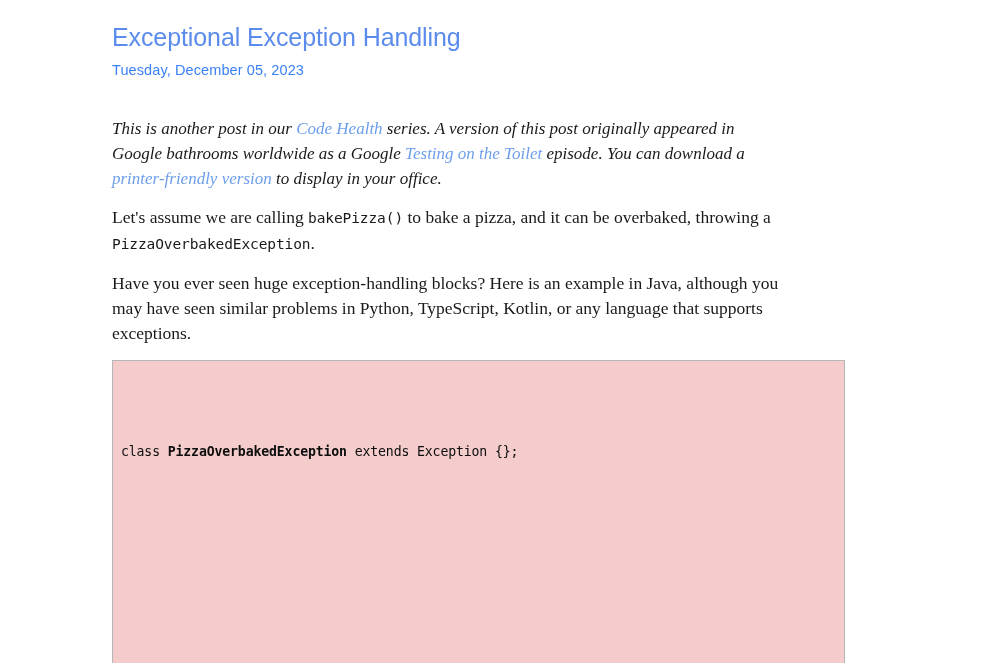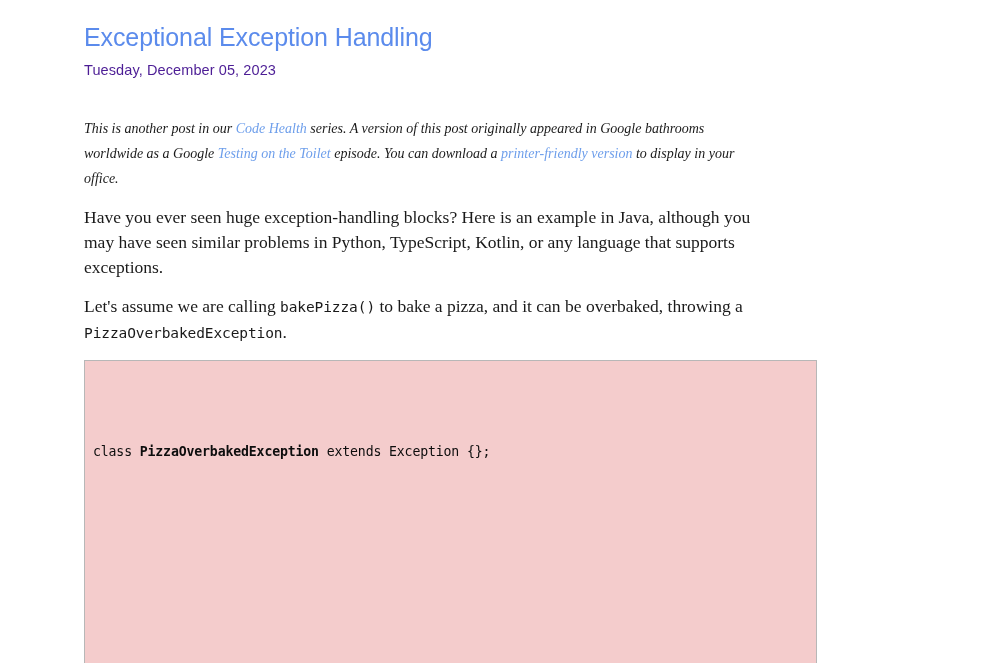--- a/index.html
+++ b/index.html
@@ -13,57 +13,57 @@
     overflow: hidden;
     font-family: "Liberation Serif", "DejaVu Serif", serif;
     -webkit-font-smoothing: antialiased;
   }
 
   .page {
     position: relative;
     width: 1000px;
     height: 663px;
     box-sizing: border-box;
-    padding-left: 84px;
+    padding-left: 112px;
     padding-top: 22px;
   }
 
   .post-title {
     font-family: "Liberation Sans", "DejaVu Sans", sans-serif;
     font-size: 25px;
     font-weight: 400;
     color: #5b8bec;
     line-height: 30px;
     letter-spacing: -0.1px;
     margin: 0;
     padding: 0;
   }
 
   .post-date {
     font-family: "Liberation Sans", "DejaVu Sans", sans-serif;
     font-size: 14.5px;
     font-weight: 400;
-    color: #4c1d95;
+    color: #3b82f6;
     line-height: 20px;
     margin: 8px 0 0 0;
     letter-spacing: 0.1px;
   }
 
   .post-body {
     margin-top: 36px;
     width: 700px;
   }
 
   p {
     margin: 0 0 14px 0;
   }
 
   .intro {
     font-style: italic;
-    font-size: 14px;
+    font-size: 17px;
     line-height: 25px;
     color: #1a1a1a;
     width: 675px;
   }
 
   .intro a,
   a.inline-link {
     color: #6d9eeb;
     text-decoration: none;
   }
@@ -121,23 +121,23 @@
 
   <h1 class="post-title">Exceptional Exception Handling</h1>
 
   <div class="post-date">Tuesday, December 05, 2023</div>
 
   <div class="post-body">
 
     <p class="intro"><span>This is another post in our </span><a href="#" class="inline-link">Code Health</a><span> series. A version of this post originally appeared in Google bathrooms worldwide as a Google </span><a href="#" class="inline-link">Testing on the Toilet</a><span> episode. You can download a </span><a href="#" class="inline-link">printer-friendly version</a><span> to display in your office.</span></p>
 
 
+    <p class="para"><span>Let's assume we are calling </span><code class="inline">bakePizza()</code><span> to bake a pizza, and it can be overbaked, throwing a </span><code class="inline">PizzaOverbakedException</code><span>.</span></p>
+
     <p class="para">Have you ever seen huge exception-handling blocks? Here is an example in Java, although you may have seen similar problems in Python, TypeScript, Kotlin, or any language that supports exceptions.</p>
-
-    <p class="para"><span>Let's assume we are calling </span><code class="inline">bakePizza()</code><span> to bake a pizza, and it can be overbaked, throwing a </span><code class="inline">PizzaOverbakedException</code><span>.</span></p>
 
     <div class="code-block">
       <div class="code-line"><span>class </span><span class="cb">PizzaOverbakedException</span><span> extends Exception {};</span></div>
 
       <div class="code-line"></div>
 
       <div class="code-line"><span>void </span><span class="cb">bakePizza</span><span> () throws </span><span class="cb">PizzaOverbakedException</span><span> {};</span></div>
 
       
 

